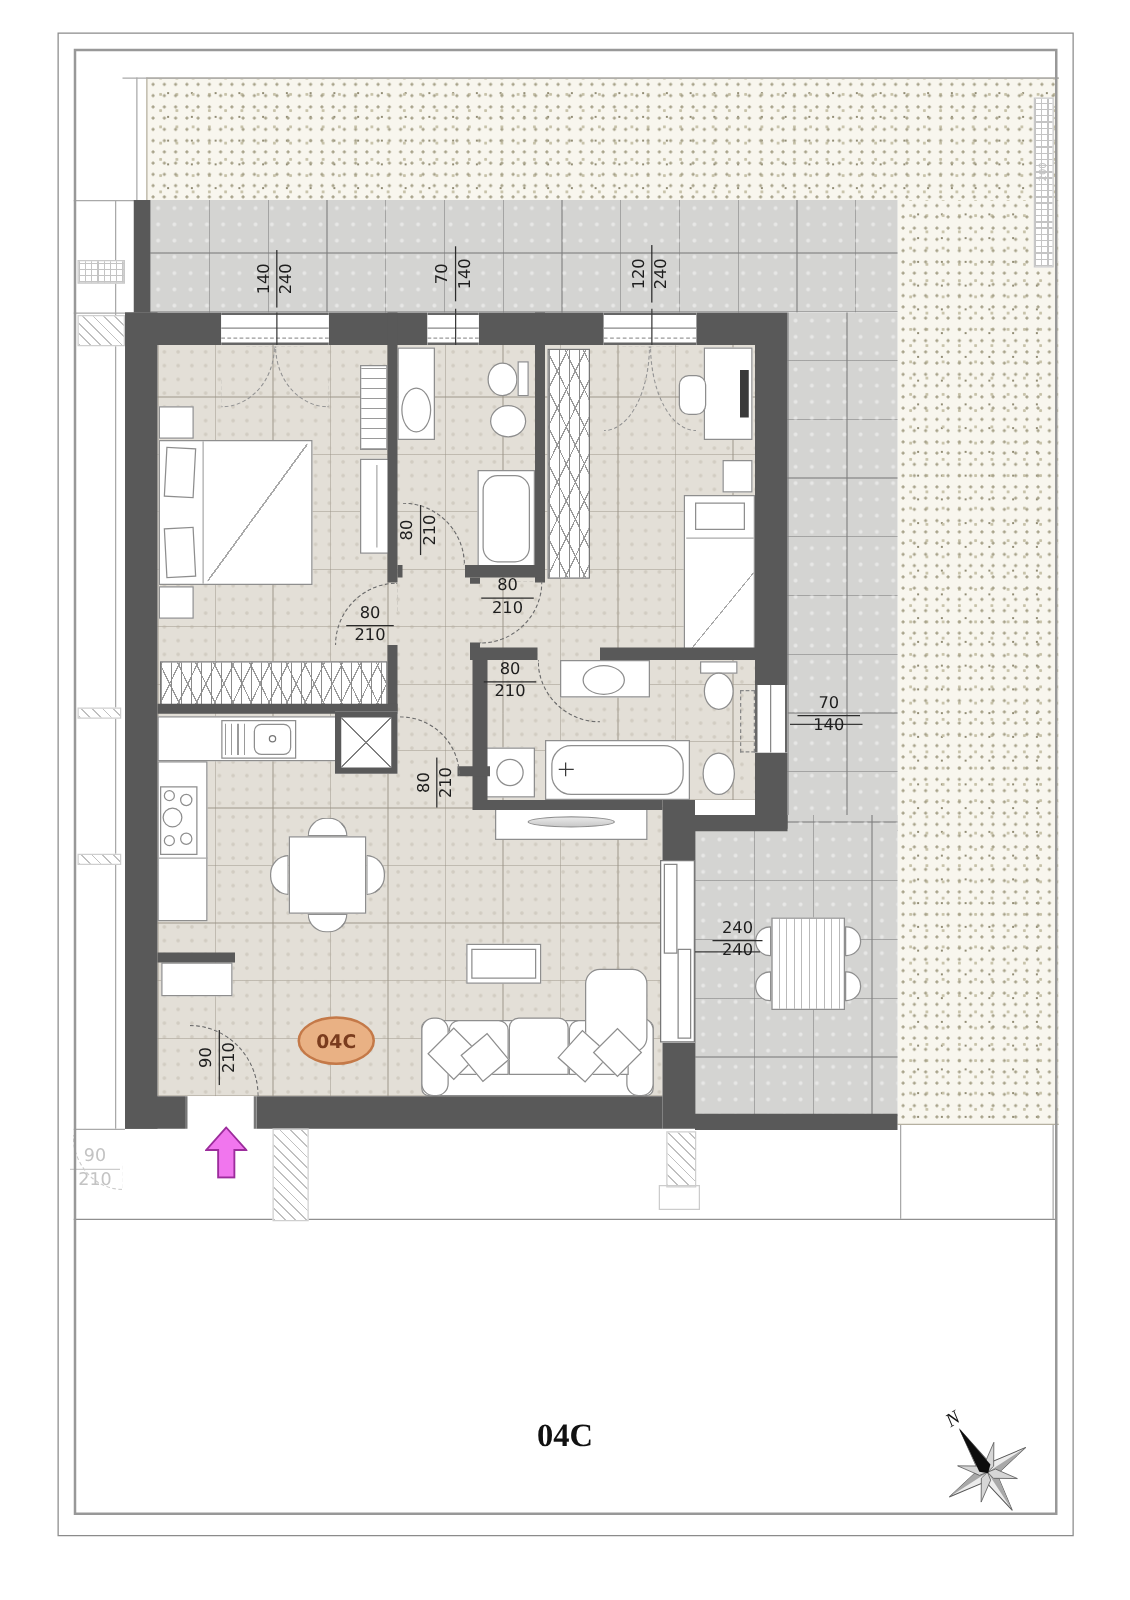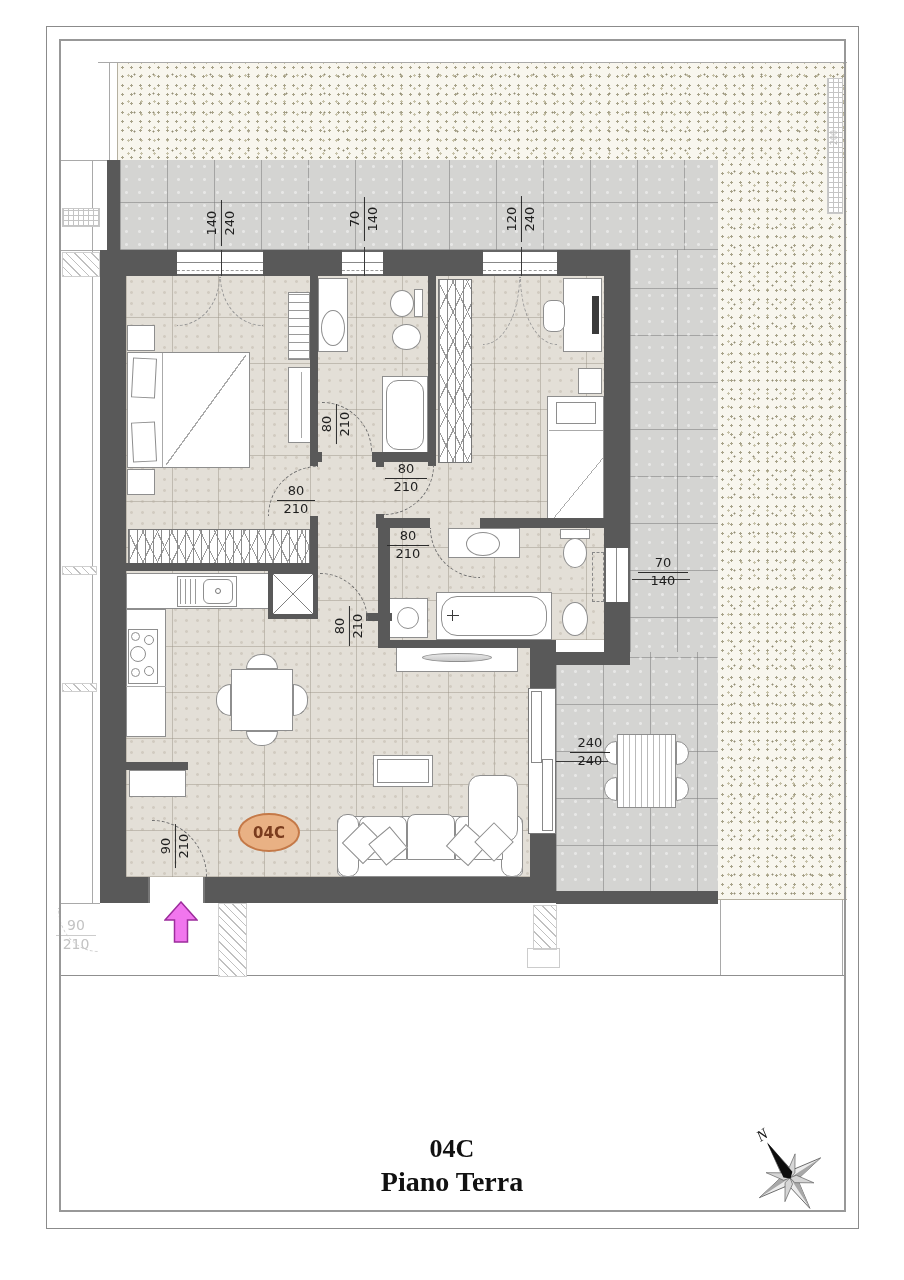--- a/index.html
+++ b/index.html
@@ -329,23 +329,20 @@
   <div class="hatchL" style="left:218px;top:903px;width:29px;height:74px"></div>
   <div class="hatchL" style="left:533px;top:905px;width:24px;height:45px"></div>
   <div class="a" style="left:527px;top:948px;width:33px;height:20px;border:1px solid #ccc"></div>
 
   <div class="frame" style="left:46px;top:26px;width:813px;height:1203px"></div>
   <div class="frame" style="left:59px;top:39px;width:787px;height:1173px;border-width:2px;border-color:#989898"></div>
 
   <div class="title" style="top:1134px;font-size:26px">
     <span>04C</span>
   </div>
-  <div class="title" style="top:1166px;font-size:28px">
-    <span>Piano Terra</span>
-  </div>
 
   <svg class="a" style="left:742px;top:1120px" width="96" height="104" viewBox="0 0 100 108">
     <g transform="rotate(-33 50 60)">
       <polygon points="50,18 56,56 50,60 44,56" fill="#ececec" stroke="#555" stroke-width="0.8"></polygon>
       <polygon points="50,18 44,56 50,60" fill="#a8a8a8"></polygon>
       <polygon points="88,60 54,54 50,60 54,66" fill="#ececec" stroke="#555" stroke-width="0.8"></polygon>
       <polygon points="88,60 50,60 54,66" fill="#a8a8a8"></polygon>
       <polygon points="50,98 44,64 50,60 56,64" fill="#ececec" stroke="#555" stroke-width="0.8"></polygon>
       <polygon points="50,98 56,64 50,60" fill="#a8a8a8"></polygon>
       <polygon points="12,60 46,66 50,60 46,54" fill="#ececec" stroke="#555" stroke-width="0.8"></polygon>

